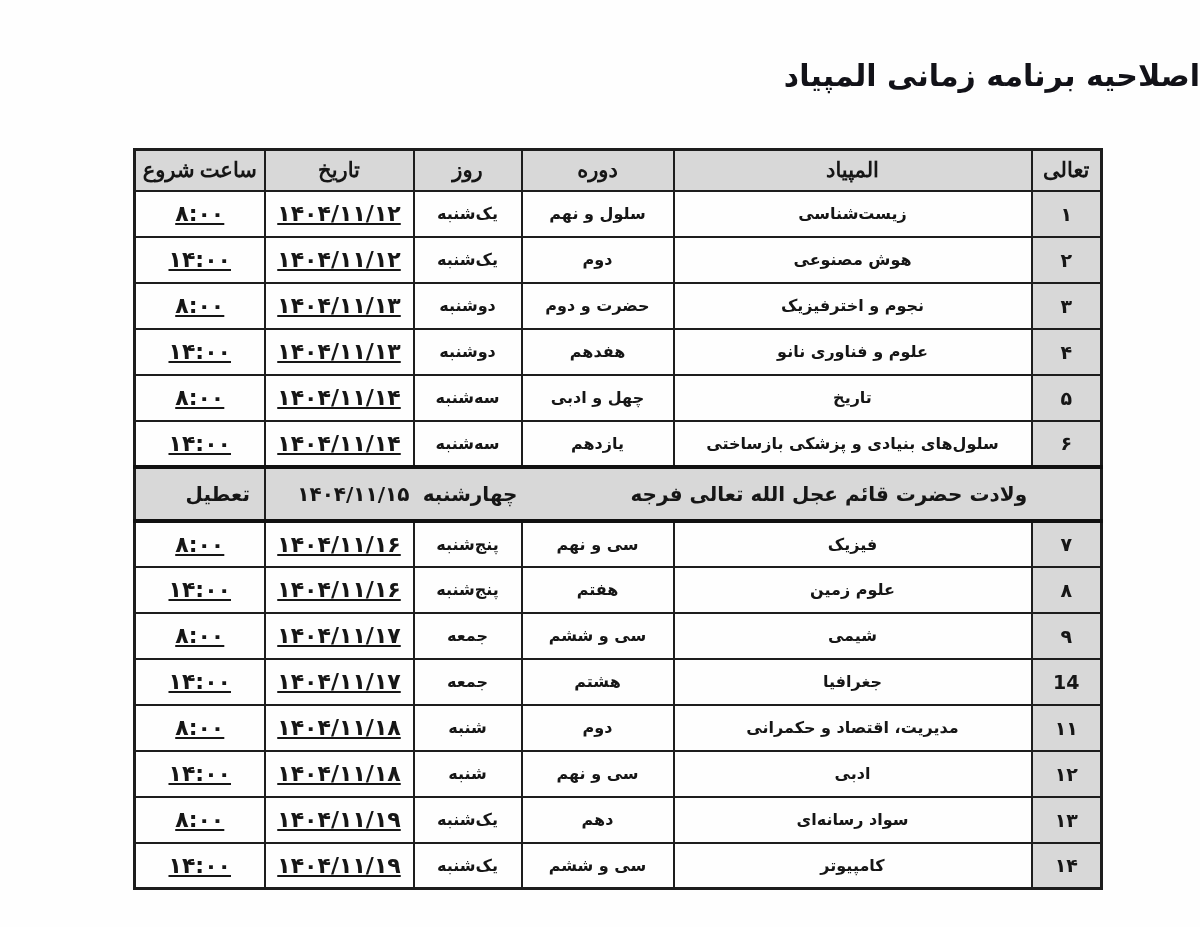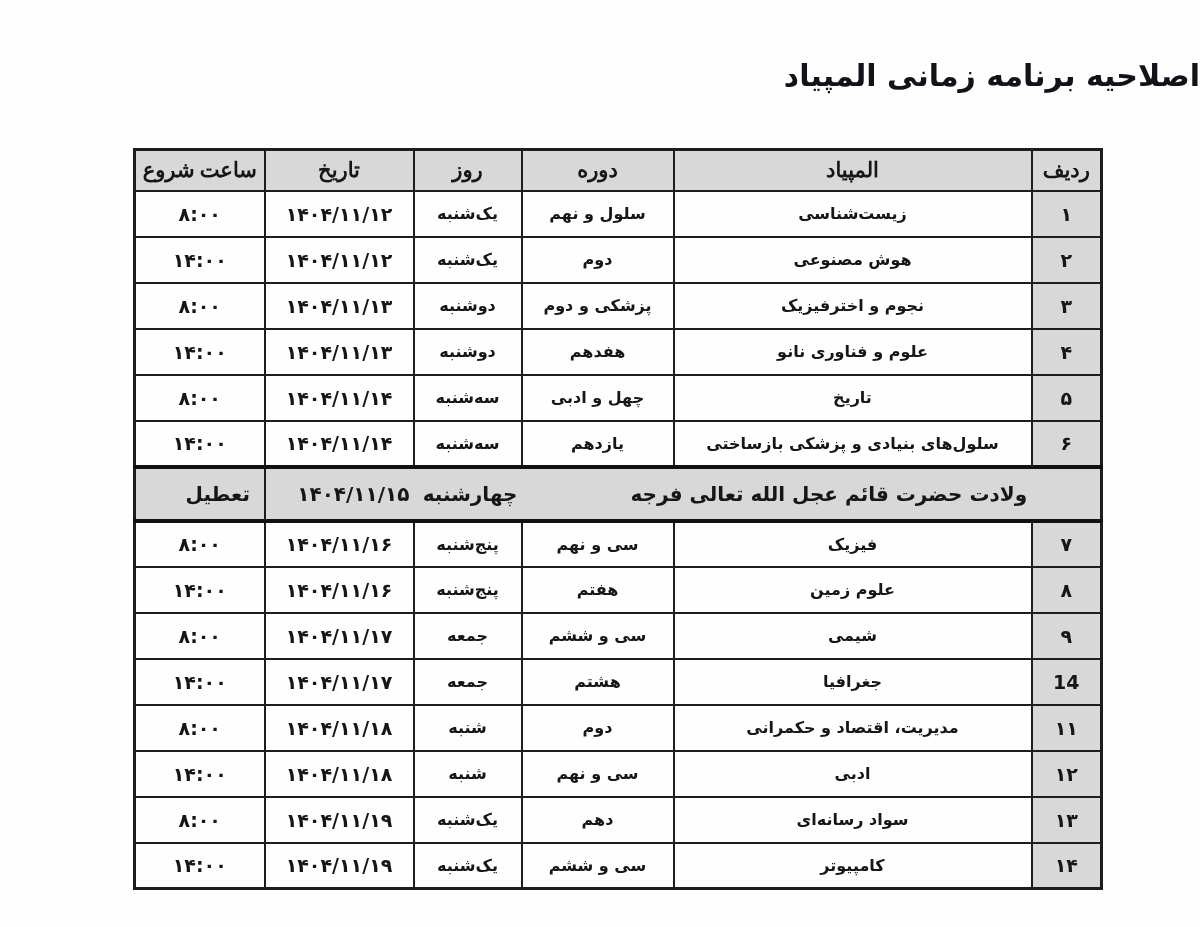--- a/index.html
+++ b/index.html
@@ -42,21 +42,21 @@
   }
   thead tr { height: 41px; }
   thead th {
     background: #d8d8d8;
     font-size: 21px;
     font-family: Liberation Serif, serif;
   }
   tbody tr.data-row { height: 46px; }
   td.c-radif { background: #d8d8d8; font-size: 19px; }
   td.c-olym, td.c-doreh, td.c-rooz { font-size: 16px; text-align: center; }
-  td.c-tarikh, td.c-saat { font-size: 19px; }
+  td.c-tarikh, td.c-saat { font-size: 22px; text-decoration: underline; }
   tr.holiday-row { height: 54px; }
   tr.holiday-row {
     border-top: 4px solid #111111;
     border-bottom: 4px solid #111111;
   }
   tr.holiday-row td {
     background: #d8d8d8;
     border: 0;
     font-size: 20px;
     padding-left: 40px;
@@ -74,21 +74,21 @@
   <colgroup>
     <col style="width:70px">
       <col style="width:358px">
       <col style="width:152px">
     <col style="width:108px">
       <col style="width:149px">
       <col style="width:130px">
   </colgroup>
   <thead>
     <tr>
-      <th>ردیف</th>
+      <th>تعالی</th>
       <th>المپیاد</th>
       <th>دوره</th>
       <th>روز</th>
       <th>تاریخ</th>
       <th>ساعت شروع</th>
     </tr>
   </thead>
   <tbody>
     <tr class="data-row">
       <td class="c-radif">۱</td>
@@ -102,21 +102,21 @@
       <td class="c-radif">۲</td>
       <td class="c-olym">هوش مصنوعی</td>
       <td class="c-doreh">دوم</td>
       <td class="c-rooz">یک‌شنبه</td>
       <td class="c-tarikh">۱۴۰۴/۱۱/۱۲</td>
       <td class="c-saat">۱۴:۰۰</td>
     </tr>
     <tr class="data-row">
       <td class="c-radif">۳</td>
       <td class="c-olym">نجوم و اخترفیزیک</td>
-      <td class="c-doreh">پزشکی و دوم</td>
+      <td class="c-doreh">حضرت و دوم</td>
       <td class="c-rooz">دوشنبه</td>
       <td class="c-tarikh">۱۴۰۴/۱۱/۱۳</td>
       <td class="c-saat">۸:۰۰</td>
     </tr>
     <tr class="data-row">
       <td class="c-radif">۴</td>
       <td class="c-olym">علوم و فناوری نانو</td>
       <td class="c-doreh">هفدهم</td>
       <td class="c-rooz">دوشنبه</td>
       <td class="c-tarikh">۱۴۰۴/۱۱/۱۳</td>

